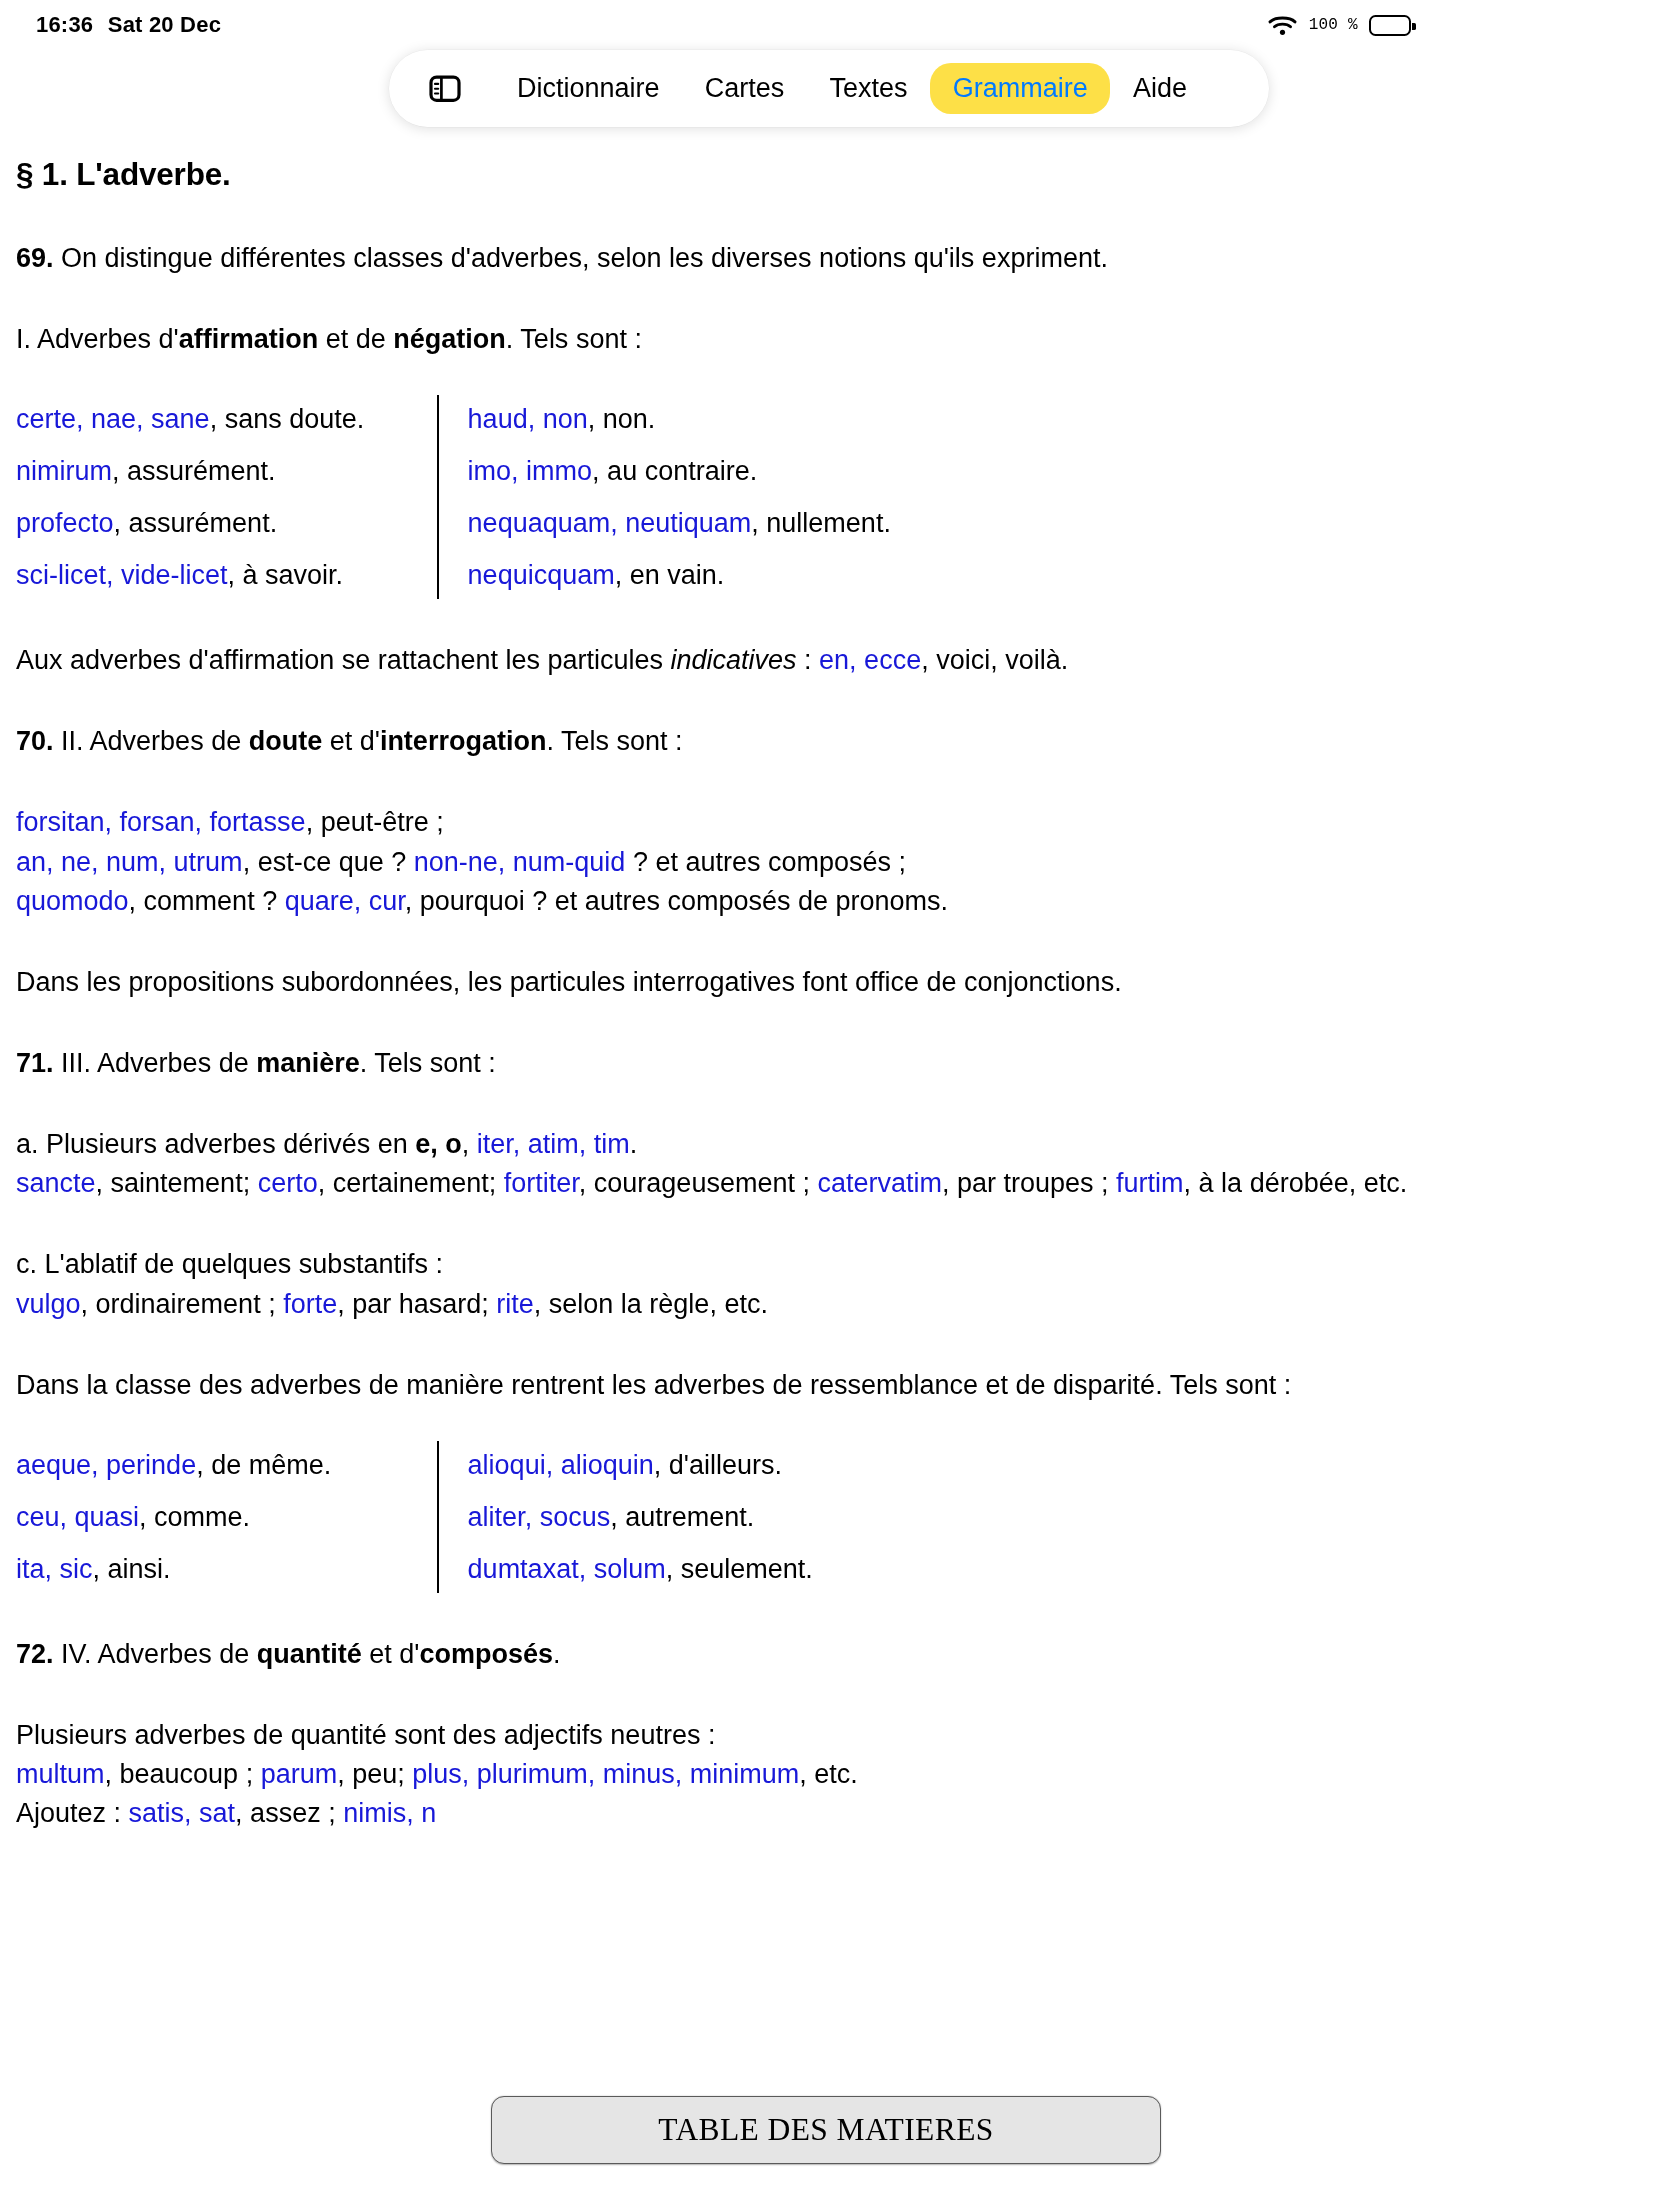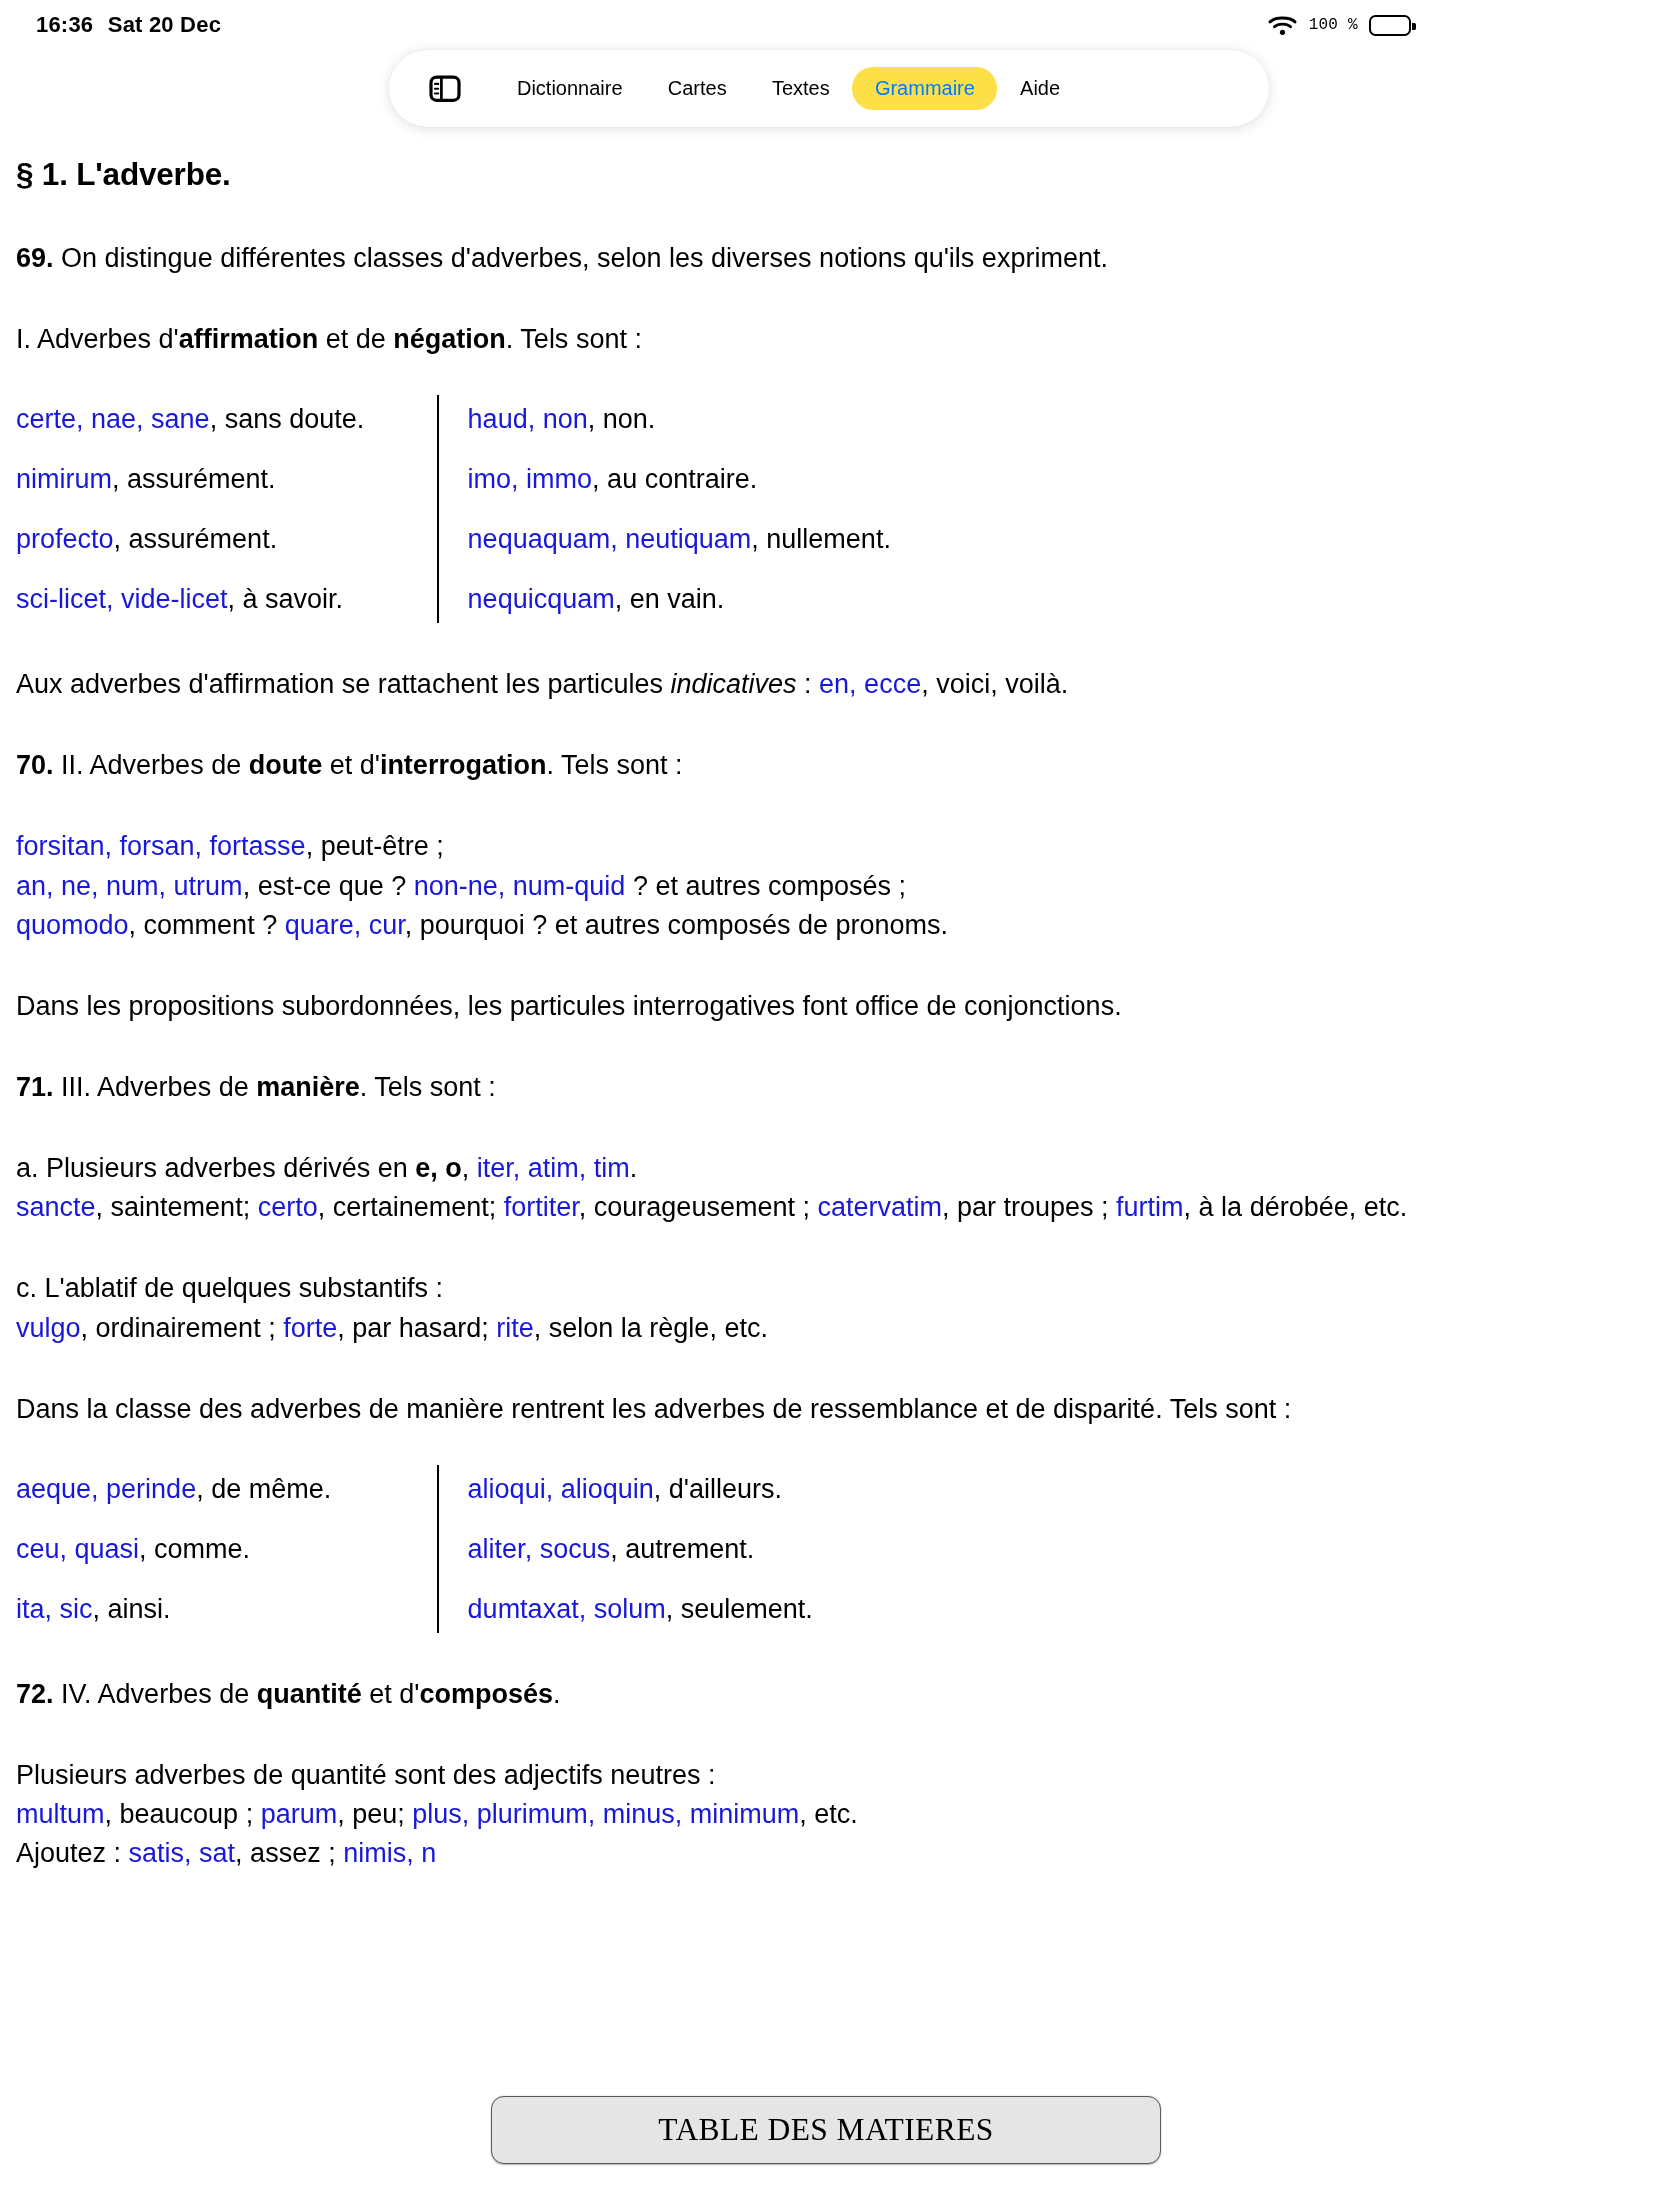--- a/index.html
+++ b/index.html
@@ -76,21 +76,21 @@
   }
   .nav-sidebar-btn {
     width: 57px;
     height: 50px;
     display: flex;
     align-items: center;
     justify-content: center;
     cursor: pointer;
   }
   .nav-item {
-    font-size: 20px;
+    font-size: 27px;
     color: #000000;
     padding: 9.7px 22.6px;
     border-radius: 21px;
     white-space: nowrap;
     cursor: pointer;
     text-align: right;
   }
   .nav-item.active {
     color: #007aff;
     background: #fde047;
@@ -126,21 +126,21 @@
 
   
   .wordtable {
     margin: 36px 0 0 0;
     display: flex;
     align-items: stretch;
   }
   .wordtable .col {
     display: flex;
     flex-direction: column;
-    gap: 12px;
+    gap: 4px;
   }
   .wordtable .col.left { width: 421px; flex: 0 0 421px; }
   .wordtable .col.right { padding-left: 29px; }
   .wordtable .divider {
     width: 1.6px;
     background: #000000;
     flex: 0 0 1.6px;
   }
   .wordtable .row {
     font-size: 27px;

